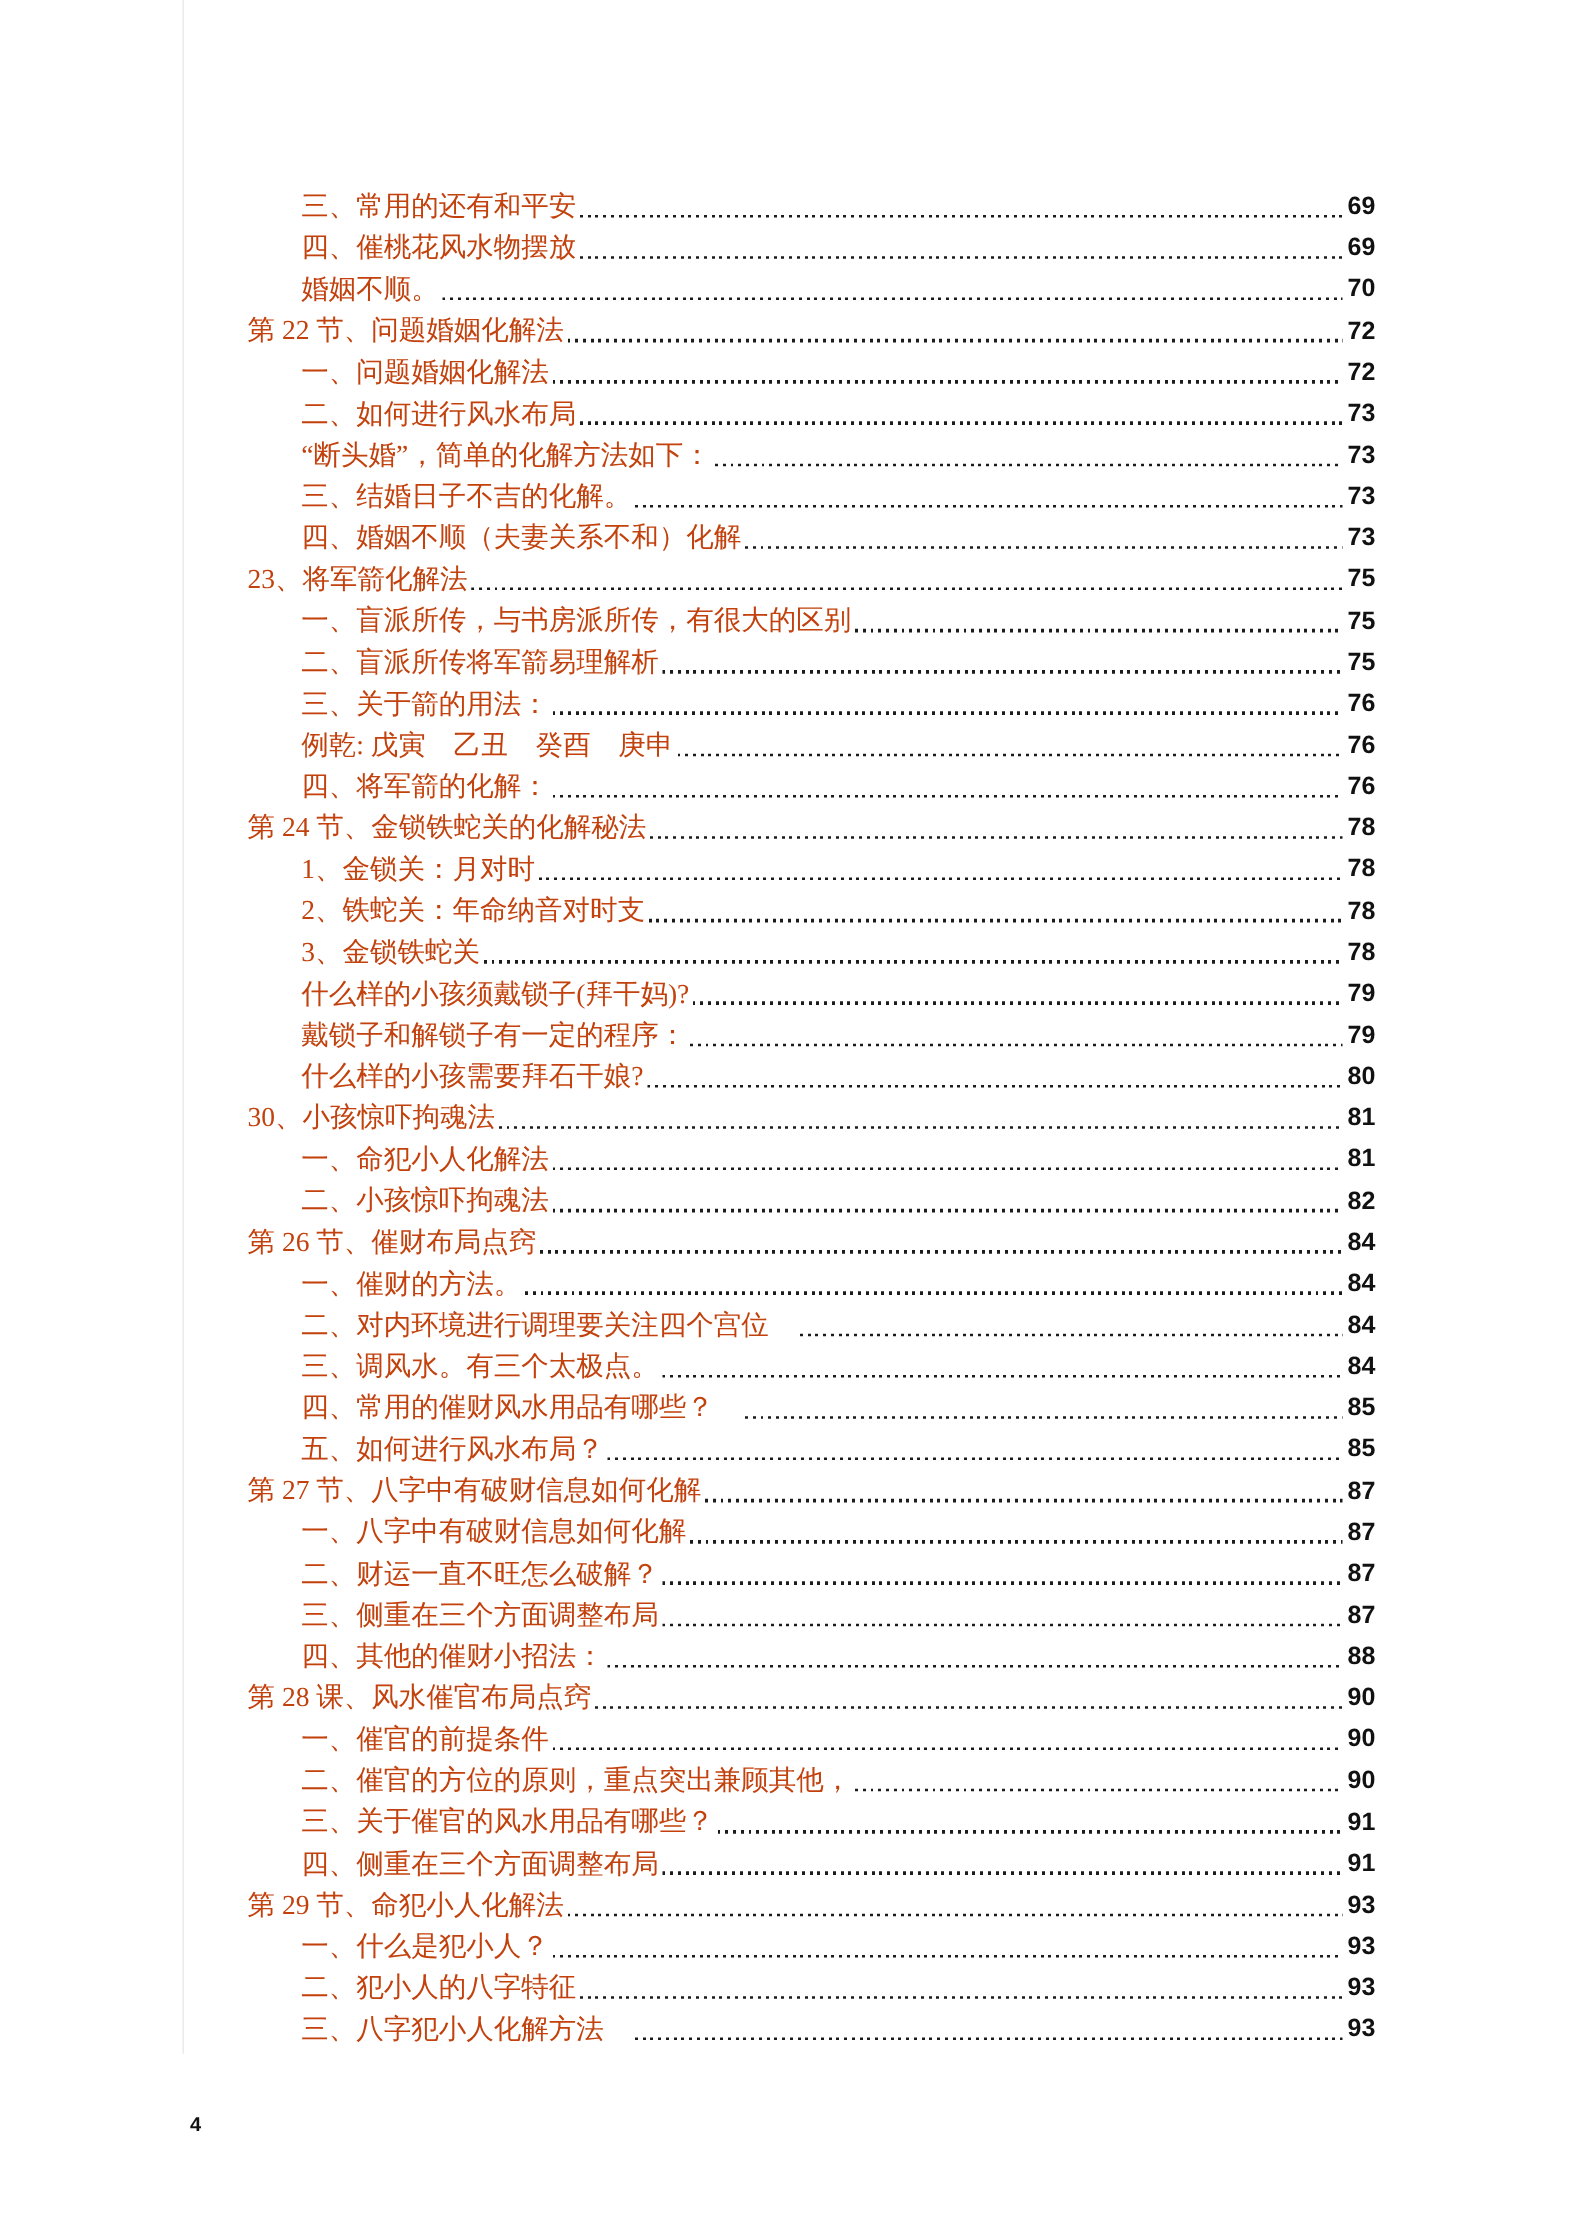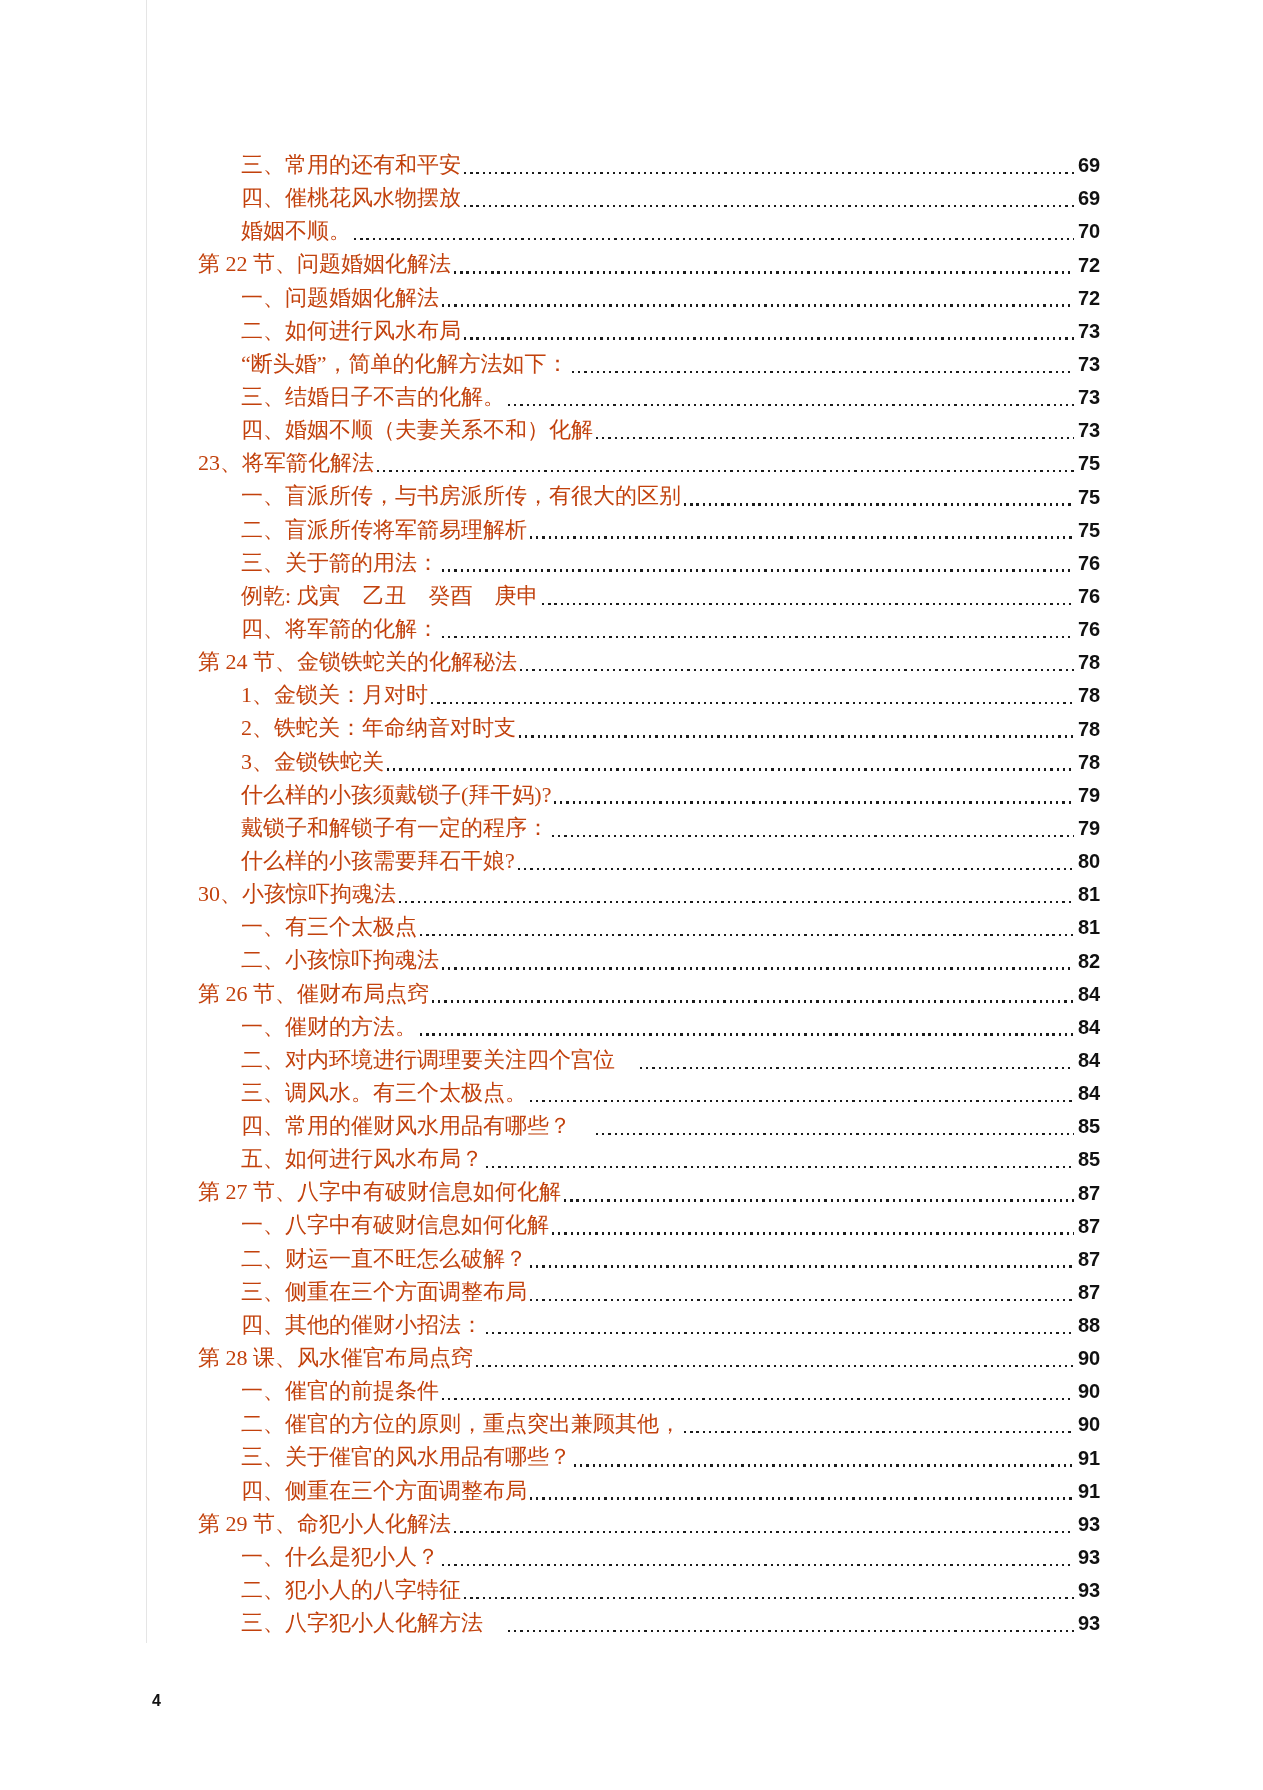--- a/index.html
+++ b/index.html
@@ -181,21 +181,21 @@
         <span class="toc-title">什么样的小孩需要拜石干娘?</span>
         <span class="dot-leader"></span>
         <span class="toc-page">80</span>
       </div>
       <div class="toc-row">
         <span class="toc-title">30、小孩惊吓拘魂法</span>
         <span class="dot-leader"></span>
         <span class="toc-page">81</span>
       </div>
       <div class="toc-row lvl2">
-        <span class="toc-title">一、有三个太极点</span>
+        <span class="toc-title">一、命犯小人化解法</span>
         <span class="dot-leader"></span>
         <span class="toc-page">81</span>
       </div>
       <div class="toc-row lvl2">
         <span class="toc-title">二、小孩惊吓拘魂法</span>
         <span class="dot-leader"></span>
         <span class="toc-page">82</span>
       </div>
       <div class="toc-row">
         <span class="toc-title">第 26 节、催财布局点窍</span>

